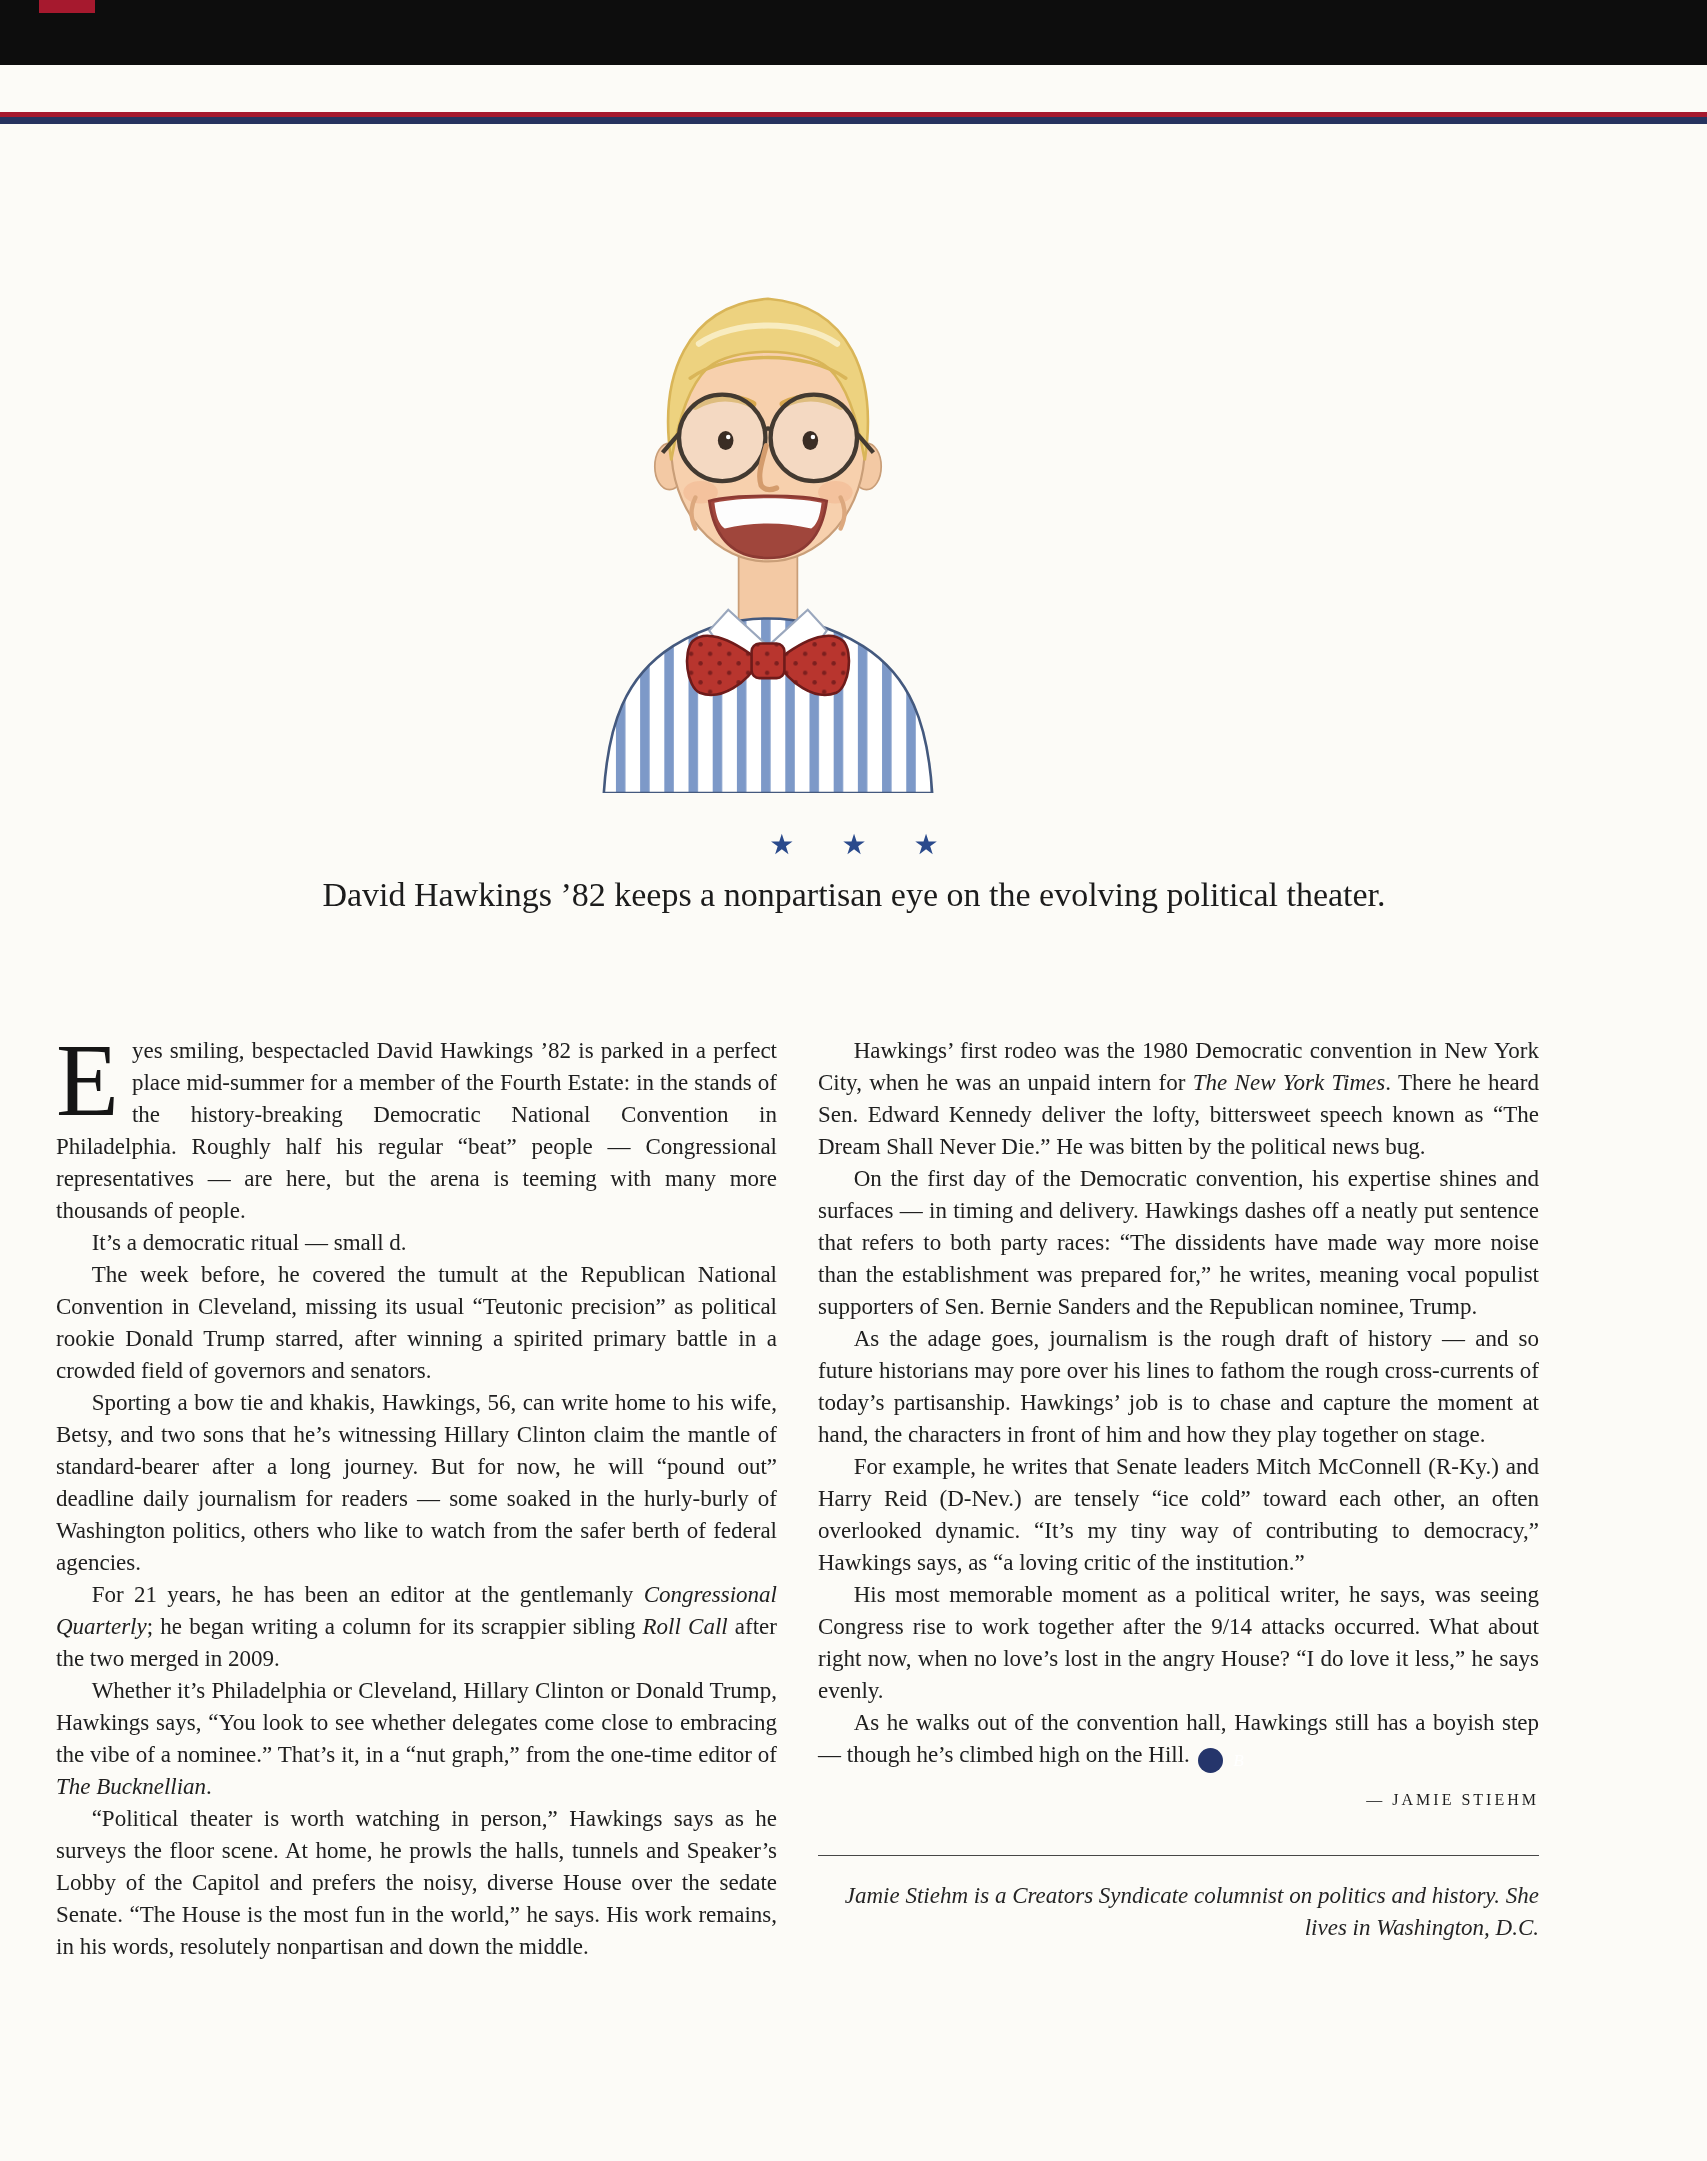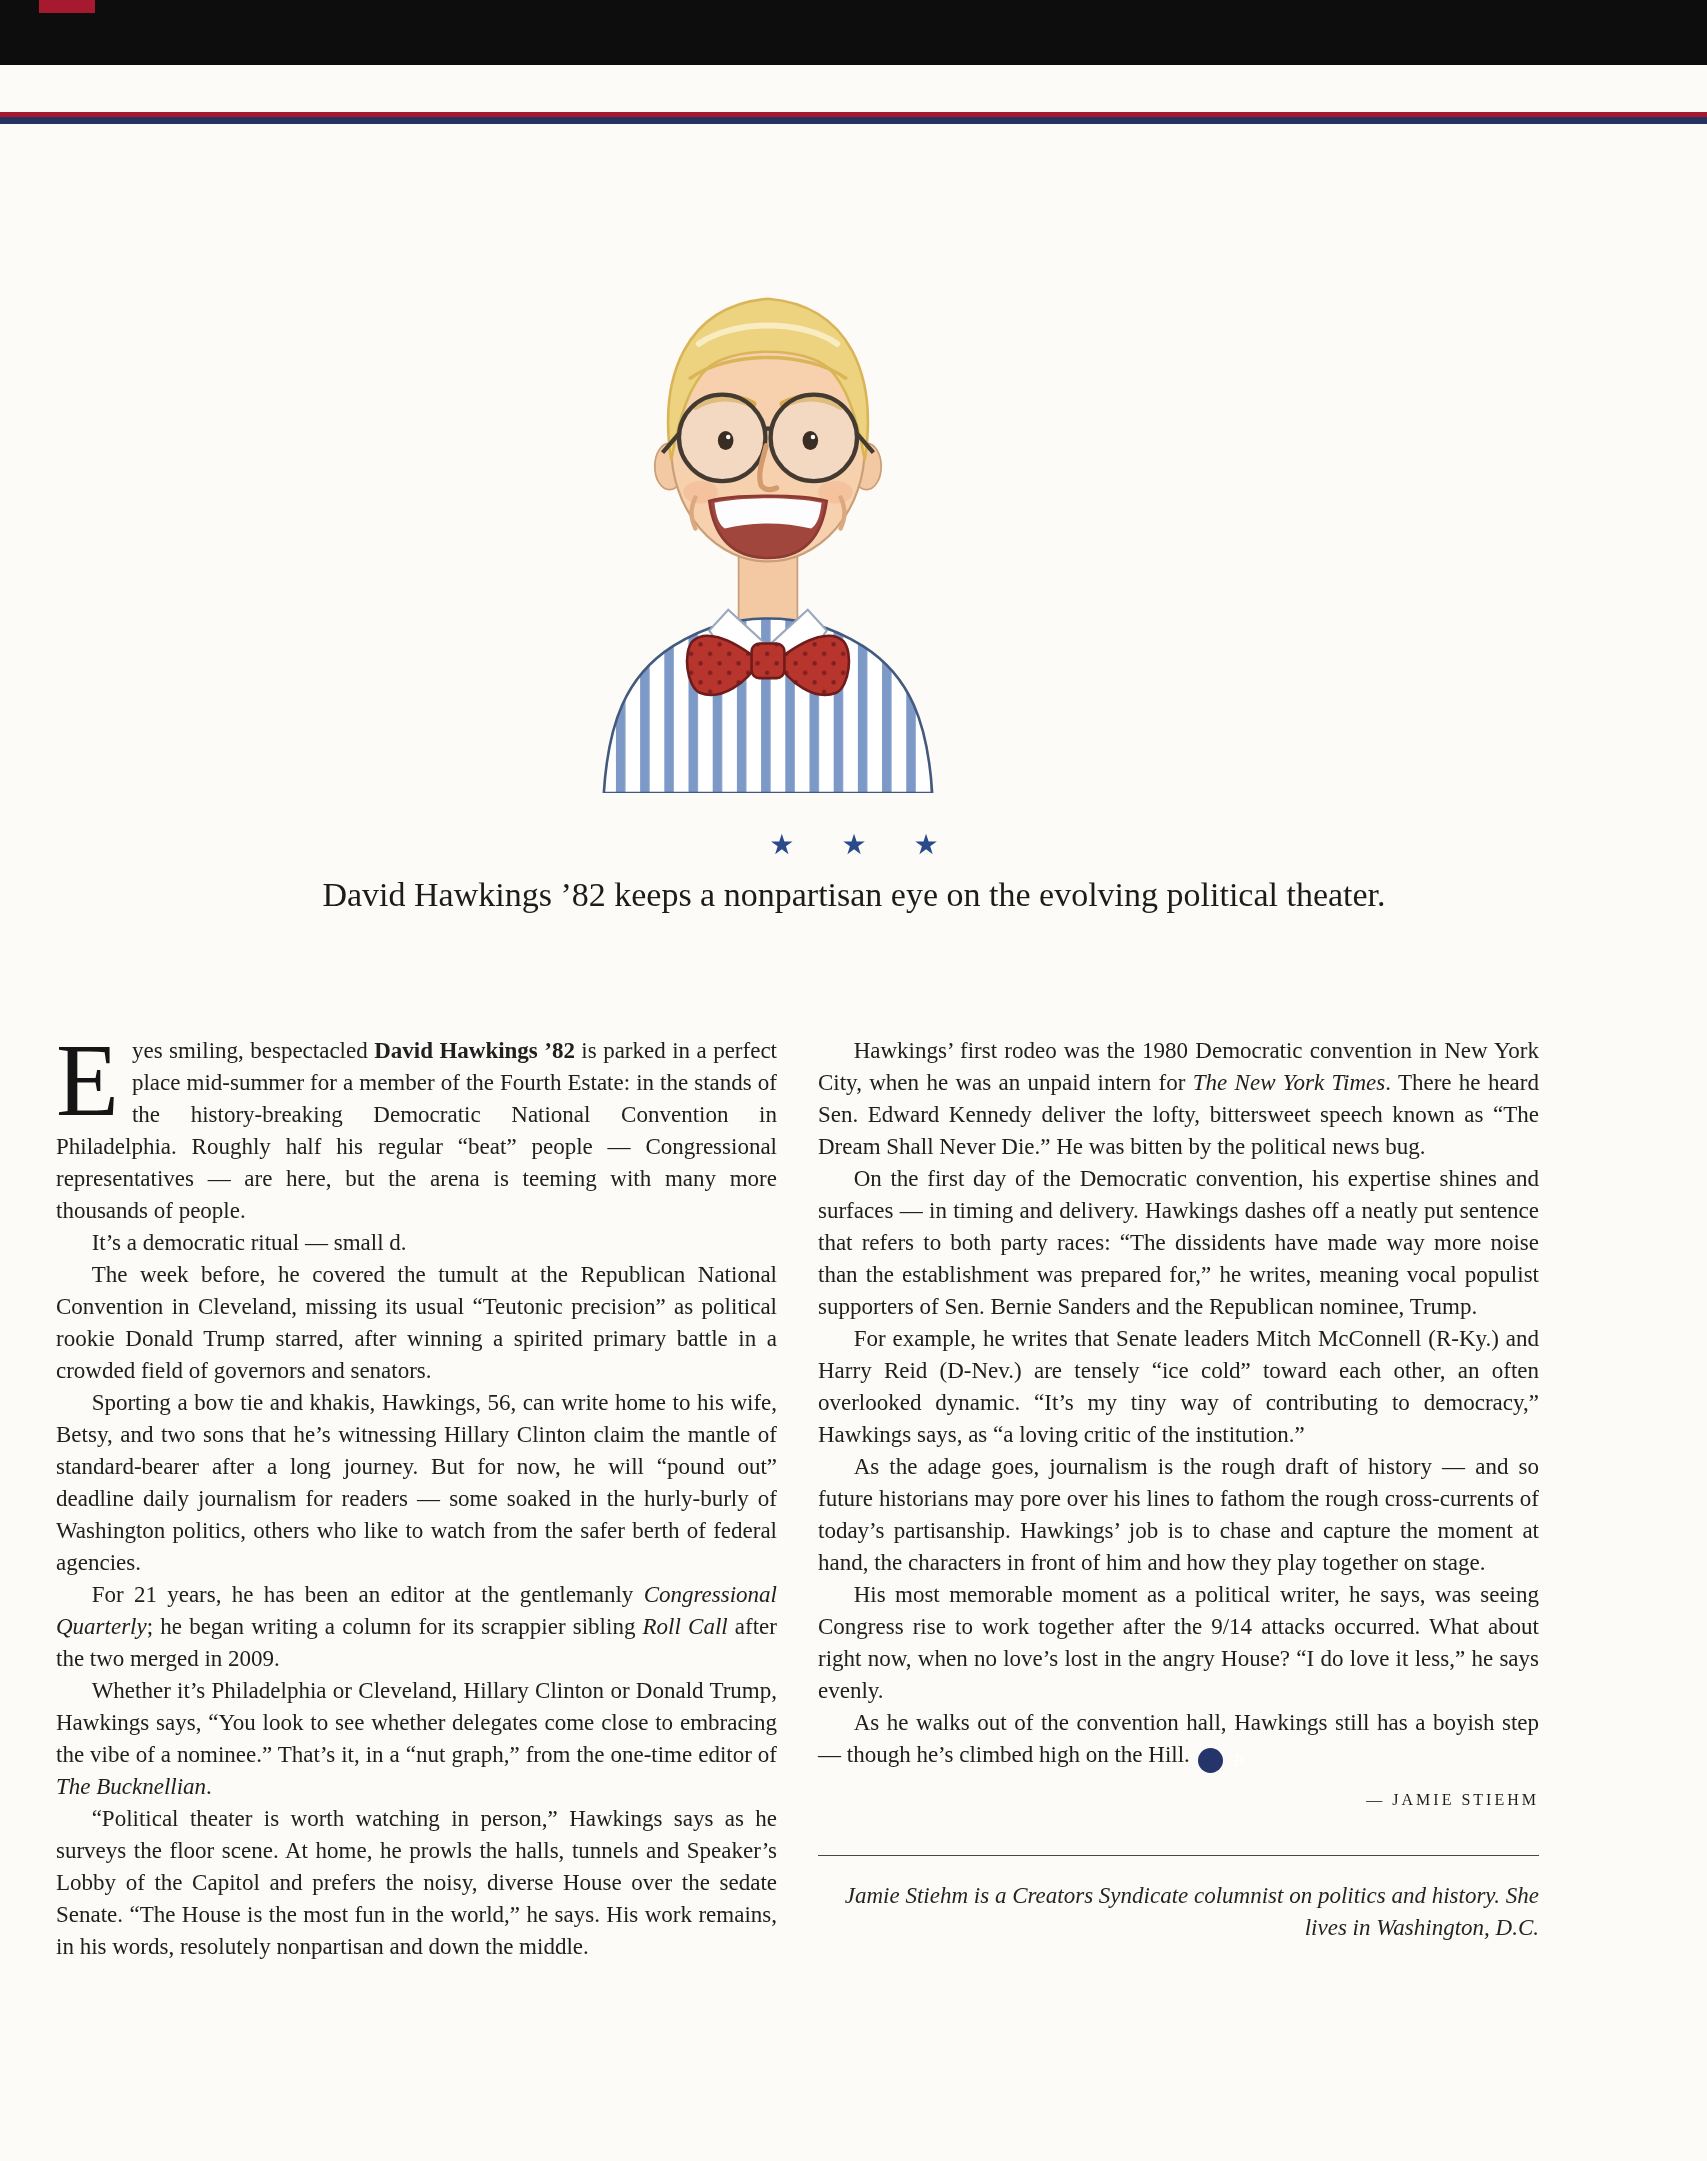--- a/index.html
+++ b/index.html
@@ -56,21 +56,21 @@
   .col { flex: 1; font-size: 23px; line-height: 32px; text-align: justify; color: #202020; }
   .col p { margin: 0; text-indent: 1.55em; }
   .col p.first { text-indent: 0; }
   .dropcap {
     float: left;
     font-size: 103px;
     line-height: 81px;
     padding: 5.2px 13px 0 0;
     color: #151515;
   }
-  b { font-weight: 700; }
+  b { font-weight: 400; }
   i { font-style: italic; }
 
   .byline {
     margin-top: 11.2px;
     text-align: right;
     font-size: 16px;
     letter-spacing: 3px;
     color: #1d1d1d;
   }
   .footnote-rule {
@@ -208,22 +208,22 @@
       <p>The week before, he covered the tumult at the Republican National Convention in Cleveland, missing its usual “Teutonic precision” as political rookie Donald Trump starred, after winning a spirited primary battle in a crowded field of governors and senators.</p>
       <p>Sporting a bow tie and khakis, Hawkings, 56, can write home to his wife, Betsy, and two sons that he’s witnessing Hillary Clinton claim the mantle of standard-bearer after a long journey. But for now, he will “pound out” deadline daily journalism for readers — some soaked in the hurly-burly of Washington politics, others who like to watch from the safer berth of federal agencies.</p>
       <p>For 21 years, he has been an editor at the gentlemanly <i>Congressional Quarterly</i>; he began writing a column for its scrappier sibling <i>Roll Call</i> after the two merged in 2009.</p>
       <p>Whether it’s Philadelphia or Cleveland, Hillary Clinton or Donald Trump, Hawkings says, “You look to see whether delegates come close to embracing the vibe of a nominee.” That’s it, in a “nut graph,” from the one-time editor of <i>The Bucknellian</i>.</p>
       <p>“Political theater is worth watching in person,” Hawkings says as he surveys the floor scene. At home, he prowls the halls, tunnels and Speaker’s Lobby of the Capitol and prefers the noisy, diverse House over the sedate Senate. “The House is the most fun in the world,” he says. His work remains, in his words, resolutely nonpartisan and down the middle.</p>
     </div>
 
     <div class="col">
       <p>Hawkings’ first rodeo was the 1980 Democratic convention in New York City, when he was an unpaid intern for <i>The New York Times</i>. There he heard Sen. Edward Kennedy deliver the lofty, bittersweet speech known as “The Dream Shall Never Die.” He was bitten by the political news bug.</p>
       <p>On the first day of the Democratic convention, his expertise shines and surfaces — in timing and delivery. Hawkings dashes off a neatly put sentence that refers to both party races: “The dissidents have made way more noise than the establishment was prepared for,” he writes, meaning vocal populist supporters of Sen. Bernie Sanders and the Republican nominee, Trump.</p>
+      <p>As the adage goes, journalism is the rough draft of history — and so future historians may pore over his lines to fathom the rough cross-currents of today’s partisanship. Hawkings’ job is to chase and capture the moment at hand, the characters in front of him and how they play together on stage.</p>
       <p>For example, he writes that Senate leaders Mitch McConnell (R-Ky.) and Harry Reid (D-Nev.) are tensely “ice cold” toward each other, an often overlooked dynamic. “It’s my tiny way of contributing to democracy,” Hawkings says, as “a loving critic of the institution.”</p>
-      <p>As the adage goes, journalism is the rough draft of history — and so future historians may pore over his lines to fathom the rough cross-currents of today’s partisanship. Hawkings’ job is to chase and capture the moment at hand, the characters in front of him and how they play together on stage.</p>
       <p>His most memorable moment as a political writer, he says, was seeing Congress rise to work together after the 9/14 attacks occurred. What about right now, when no love’s lost in the angry House? “I do love it less,” he says evenly.</p>
       <p><span>As he walks out of the convention hall, Hawkings still has a boyish step — though he’s climbed high on the Hill.</span><span class="endmark">B</span></p>
       <div class="byline">— JAMIE STIEHM</div>
       <hr class="footnote-rule">
       <div class="footnote">Jamie Stiehm is a Creators Syndicate columnist on politics and history. She lives in Washington, D.C.</div>
     </div>
   </main>
 
 </div>
 

